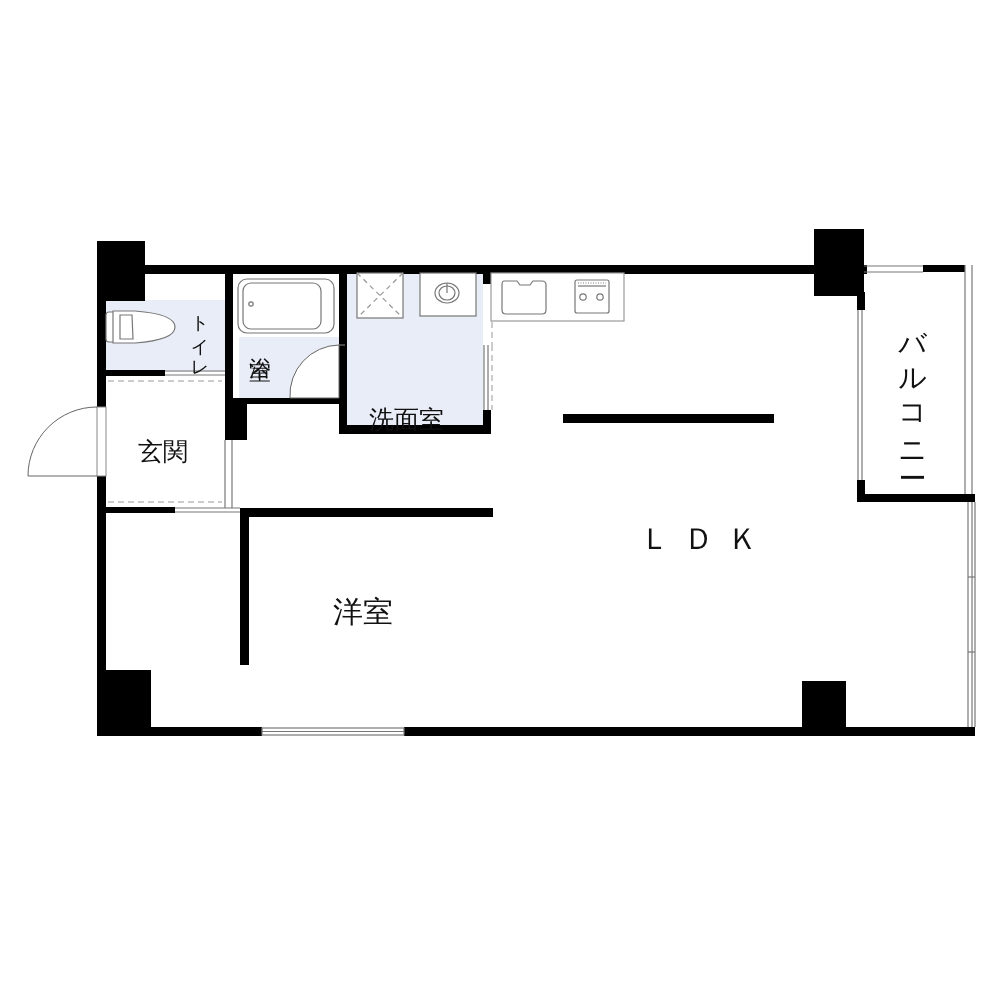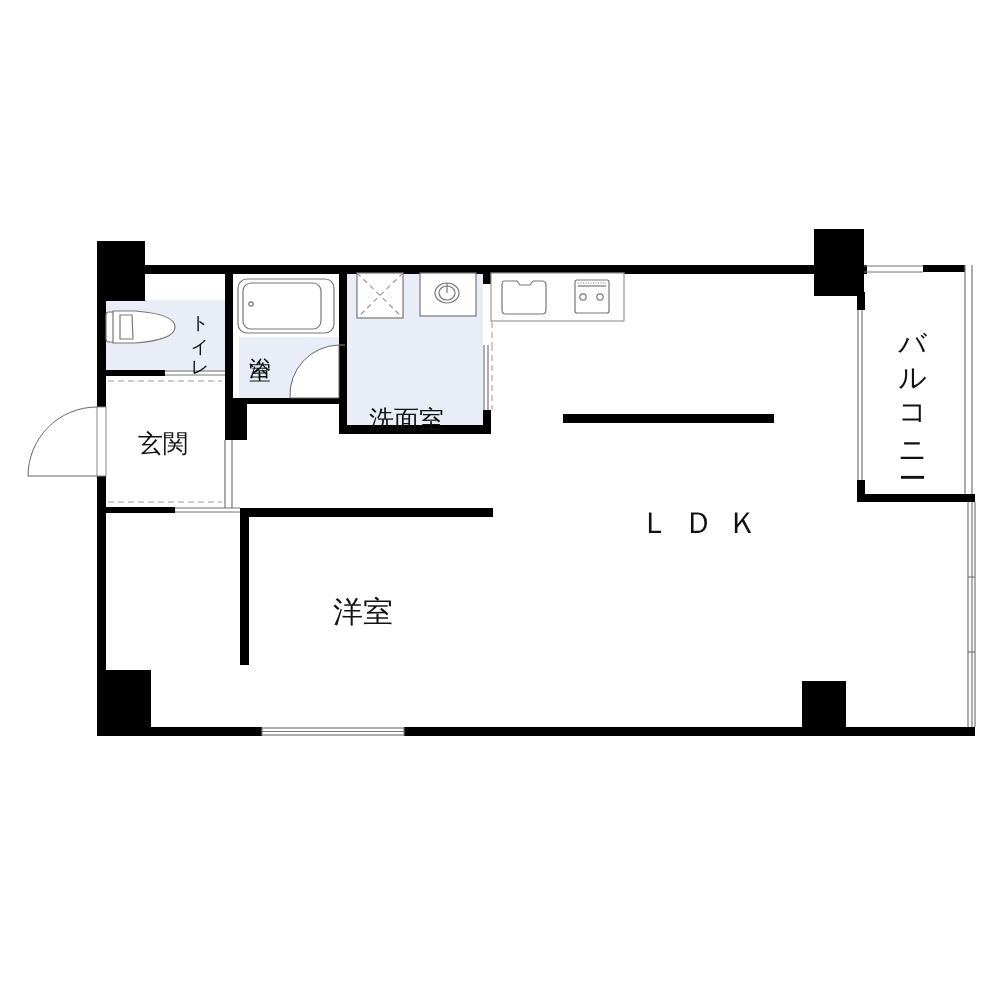--- a/index.html
+++ b/index.html
@@ -2,21 +2,21 @@
 <html><head>
   <meta charset="utf-8">
   <style>
     html, body { margin: 0; padding: 0; background: #ffffff; }
     body { width: 1000px; height: 1000px; position: relative; overflow: hidden; }
     #plan { position: absolute; left: 0; top: 0; width: 1000px; height: 1000px; }
     .lbl { position: absolute; font-family: "DejaVu Sans", sans-serif; color: #111; line-height: 1; white-space: nowrap; }
     .vert { writing-mode: vertical-rl; text-orientation: upright; }
     .room-ldk { font-size: 30px; letter-spacing: 14px; }
     .room-yoshitsu { font-size: 30px; }
-    .room-genkan { font-size: 25px; }
+    .room-genkan { font-size: 25px; margin-top: 8px; }
     .room-senmen { font-size: 25px; margin-top: 40px; }
     .room-yoku { font-size: 22px; letter-spacing: 2px; }
     .room-toire { font-size: 18px; letter-spacing: 2px; }
     .room-balcony { font-size: 28px; letter-spacing: 6px; }
   </style>
 </head>
 <body>
 
 <svg id="plan" viewBox="0 0 1000 1000" xmlns="http://www.w3.org/2000/svg">
 
@@ -149,19 +149,19 @@
     <g>
       <rect x="575" y="280" width="34" height="33" rx="2"></rect>
       <line x1="578" y1="286" x2="606" y2="286"></line>
       <line x1="578" y1="283" x2="606" y2="283" stroke-dasharray="1,1.5"></line>
       <circle cx="583" cy="297" r="3.2"></circle>
       <circle cx="600" cy="297" r="3.2"></circle>
     </g>
   </g>
 </svg>
 
-<div class="lbl room-ldk" style="left:640px; top:508px;">ＬＤＫ</div>
+<div class="lbl room-ldk" style="left:640px; top:524px;">ＬＤＫ</div>
 <div class="lbl room-yoshitsu" style="left:333px; top:597px;">洋室</div>
 <div class="lbl room-genkan" style="left:138px; top:431px;">玄関</div>
 <div class="lbl room-senmen" style="left:369px; top:367px;">洗面室</div>
 <div class="lbl room-yoku vert" style="left:249px; top:340px;">浴室</div>
 <div class="lbl room-toire vert" style="left:191px; top:303px;">トイレ</div>
 <div class="lbl room-balcony vert" style="left:898px; top:312px;">バルコニー</div>
 
 </body></html>

